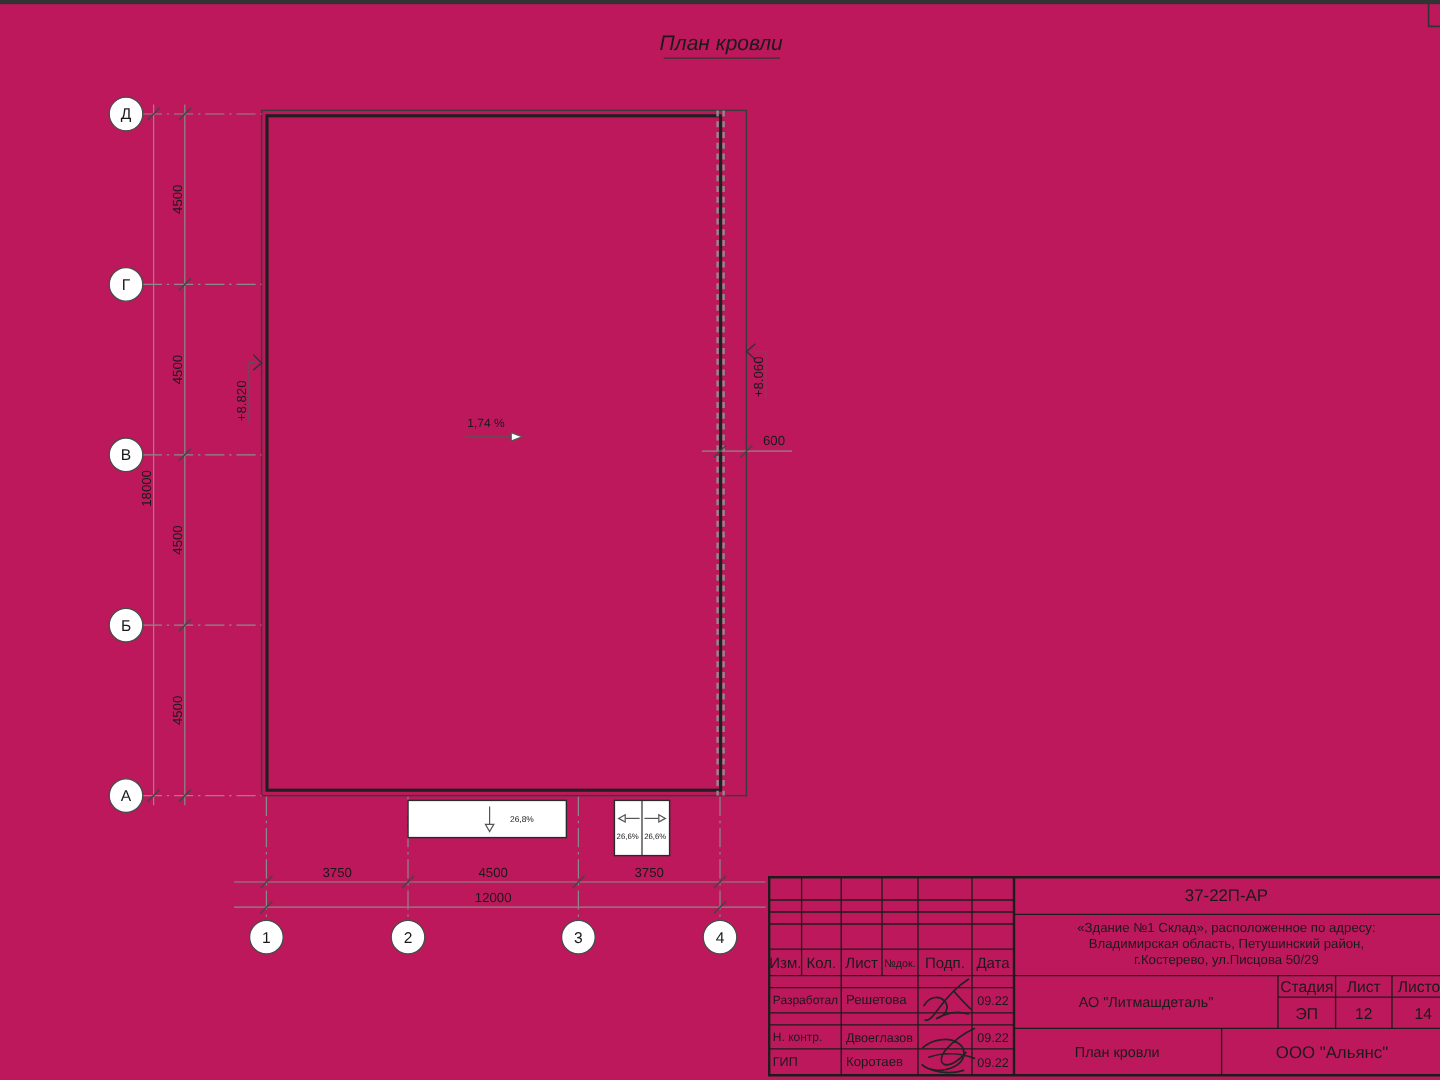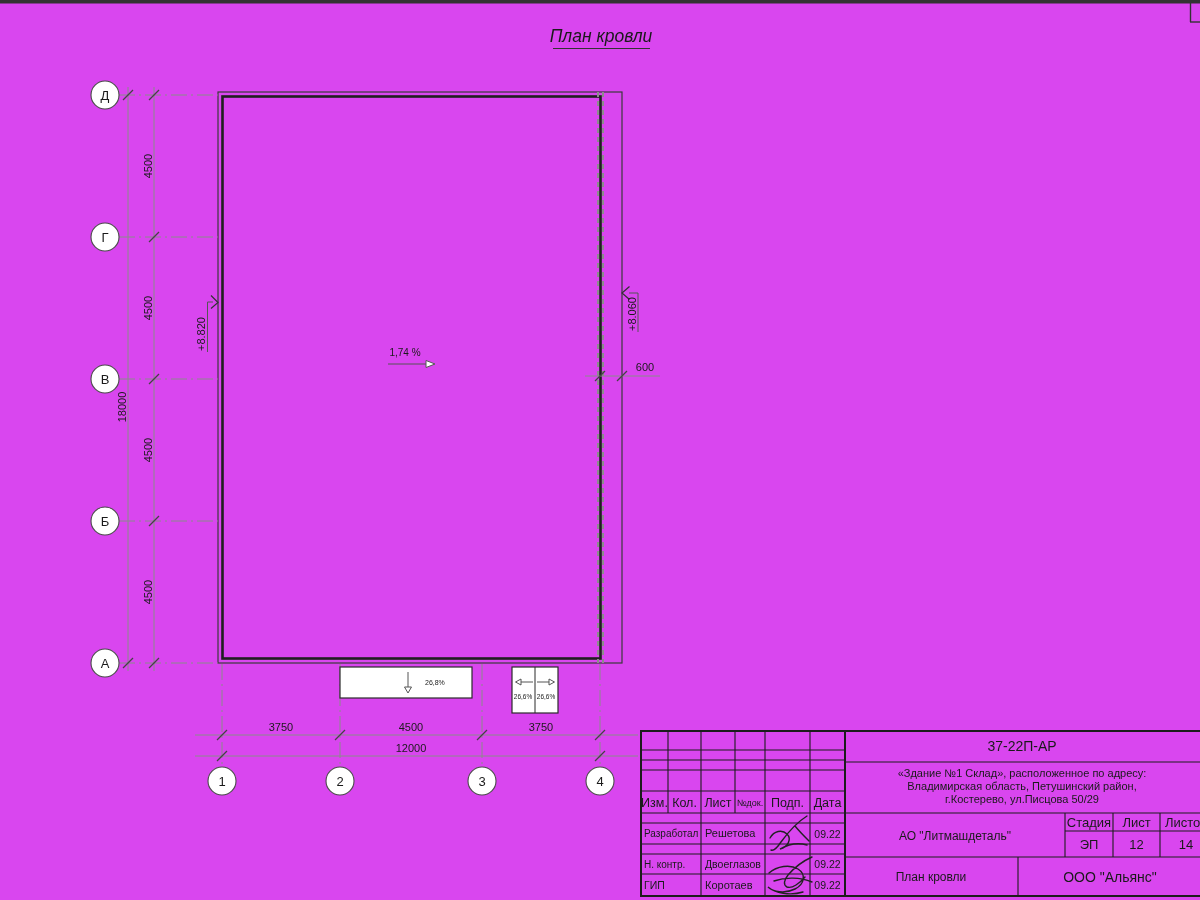--- a/index.html
+++ b/index.html
@@ -1,16 +1,16 @@
 <!DOCTYPE html>
 <html><head>
 <meta charset="utf-8">
 <style>
   html,body{margin:0;padding:0;background:#fff;}
-  .page{position:relative;width:1200px;height:900px;background:#d946ef;overflow:hidden;
+  .page{position:relative;width:1200px;height:900px;background:#be185d;overflow:hidden;
         font-family:"Liberation Sans", sans-serif;}
   svg{position:absolute;left:0;top:0;}
   svg text{fill:#1a1a1a;font-family:"Liberation Sans", sans-serif;}
   .thin{stroke:#3a3a3a;stroke-width:1.2;fill:none;}
   .thick{stroke:#1f1f1f;stroke-width:2.6;fill:none;}
   .dim{stroke:#8a8a8a;stroke-width:1;fill:none;}
   .axis{stroke:#8a8a8a;stroke-width:1;fill:none;stroke-dasharray:16 4 2 4;}
   .tick{stroke:#444;stroke-width:1.3;}
   .gut{stroke:#8c8c8c;stroke-width:2;fill:none;stroke-dasharray:5 4;}
   .bub{stroke:#4a4a4a;stroke-width:1.1;fill:#fff;}

